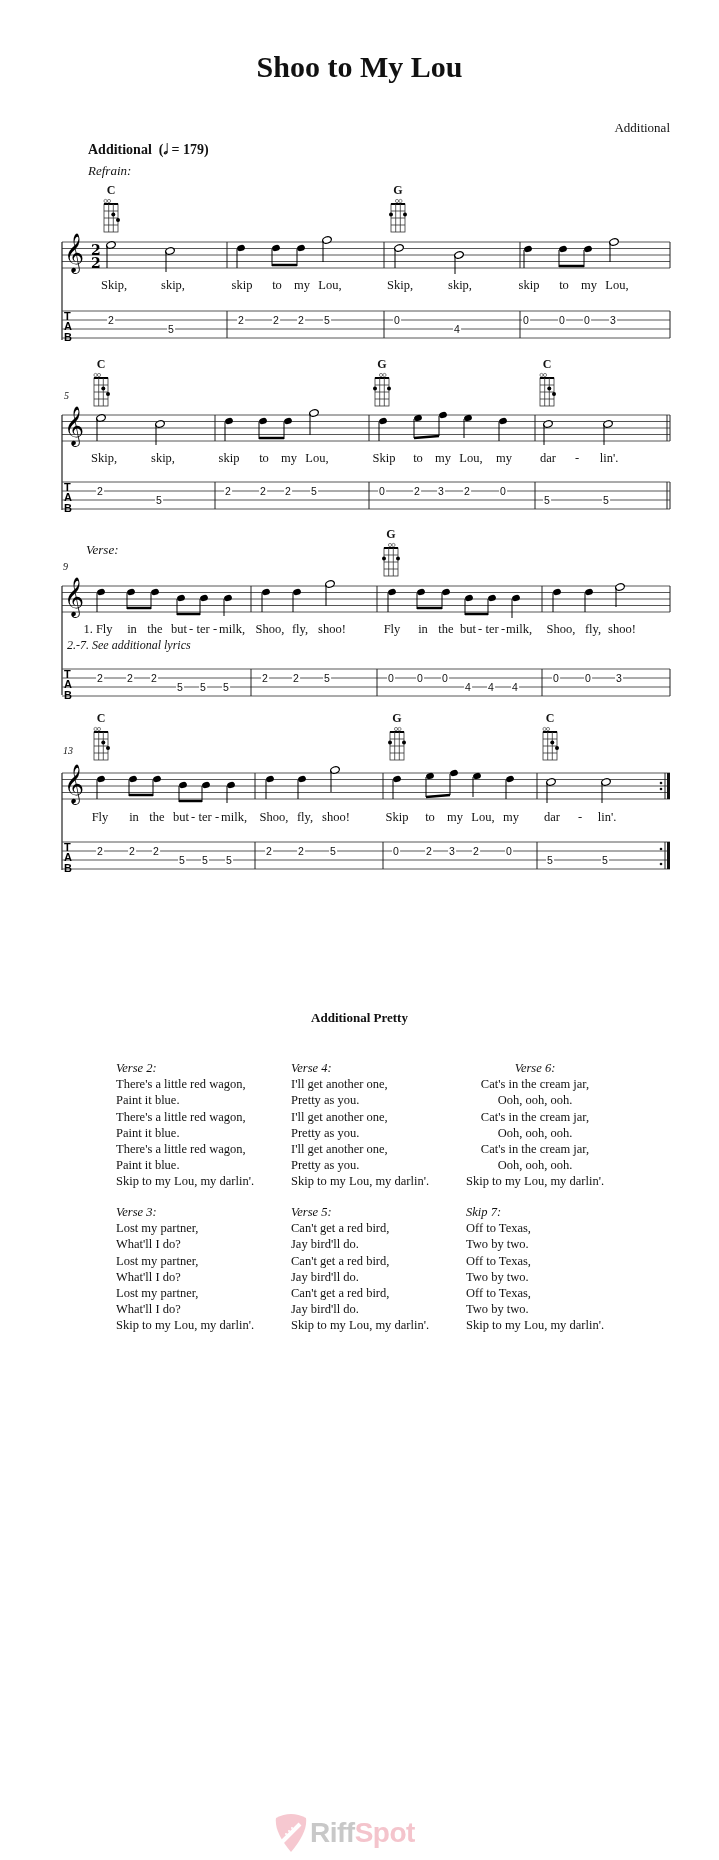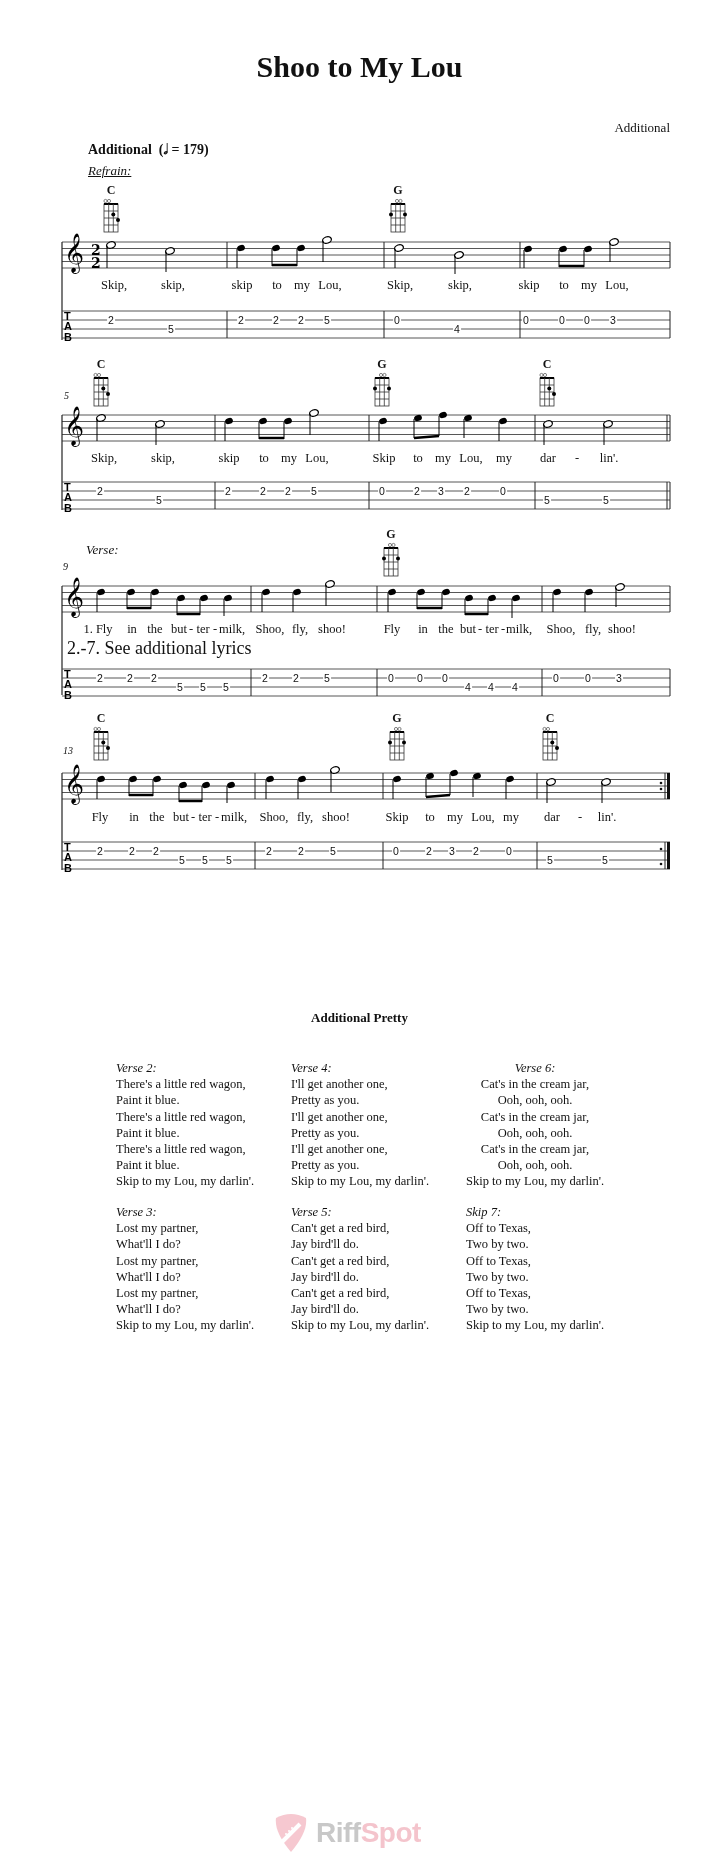--- a/index.html
+++ b/index.html
@@ -5,38 +5,38 @@
   html,body{margin:0;padding:0;background:#fff;}
   body{width:719px;height:1860px;position:relative;overflow:hidden;font-family:"Liberation Serif","DejaVu Serif",serif;color:#111;}
   .abs{position:absolute;}
   .title{position:absolute;top:50px;left:0;width:719px;text-align:center;font-size:30px;font-weight:bold;}
   .composer{position:absolute;top:120px;right:49px;font-size:13px;}
   .tempo{position:absolute;top:142px;left:88px;font-size:14px;font-weight:bold;}
   .section{position:absolute;font-size:13px;font-style:italic;}
   .mnum{position:absolute;font-size:10px;font-style:italic;}
   .chordname{position:absolute;font-size:12px;font-weight:bold;text-align:center;width:30px;}
   .lyric{position:absolute;font-size:12.5px;white-space:nowrap;transform:translateX(-50%);}
-  .lyric2{position:absolute;font-size:18px;white-space:nowrap;}
+  .lyric2{position:absolute;font-size:12px;font-style:italic;white-space:nowrap;}
   .tabnum{position:absolute;font-family:"Liberation Sans","DejaVu Sans",sans-serif;font-size:10.5px;background:#fff;padding:0 1px;line-height:11px;transform:translate(-50%,-50%);}
   .add-title{position:absolute;top:1010px;left:0;width:719px;text-align:center;font-size:13px;font-weight:bold;}
   .verse{position:absolute;font-size:12.5px;line-height:16.2px;}
   .verse .vh{font-style:italic;}
-  .watermark{position:absolute;top:1812px;left:272px;display:flex;align-items:center;gap:6px;}
+  .watermark{position:absolute;top:1812px;left:272px;display:flex;align-items:center;}
   .wm-text{font-family:"Liberation Sans","DejaVu Sans",sans-serif;font-weight:bold;font-size:28px;letter-spacing:-0.5px;}
 </style>
 </head>
 <body>
 
 <div class="title">Shoo to My Lou</div>
 <div class="composer">Additional</div>
 <div class="tempo">
   <span>Additional</span>
   <span>&nbsp;(<span>𝅗𝅥</span>&nbsp;=&nbsp;<span>179</span>)</span>
 </div>
-<div class="section" style="top:163px;left:88px;text-decoration:underline;">Refrain:</div>
+<div class="section" style="top:163px;left:88px;">Refrain:</div>
 <div class="section" style="top:542px;left:86px;">Verse:</div>
 
 <svg class="abs" style="left:0;top:0;" width="719" height="900">
   <defs>
     <g id="uke">
       <rect x="0" y="4" width="14" height="28" fill="#fff" stroke="#333" stroke-width="0.8"></rect>
       <line x1="0" y1="4" x2="14" y2="4" stroke="#000" stroke-width="2"></line>
       <line x1="4.7" y1="4" x2="4.7" y2="32" stroke="#333" stroke-width="0.8"></line>
       <line x1="9.3" y1="4" x2="9.3" y2="32" stroke="#333" stroke-width="0.8"></line>
       <line x1="0" y1="11" x2="14" y2="11" stroke="#333" stroke-width="0.8"></line>

